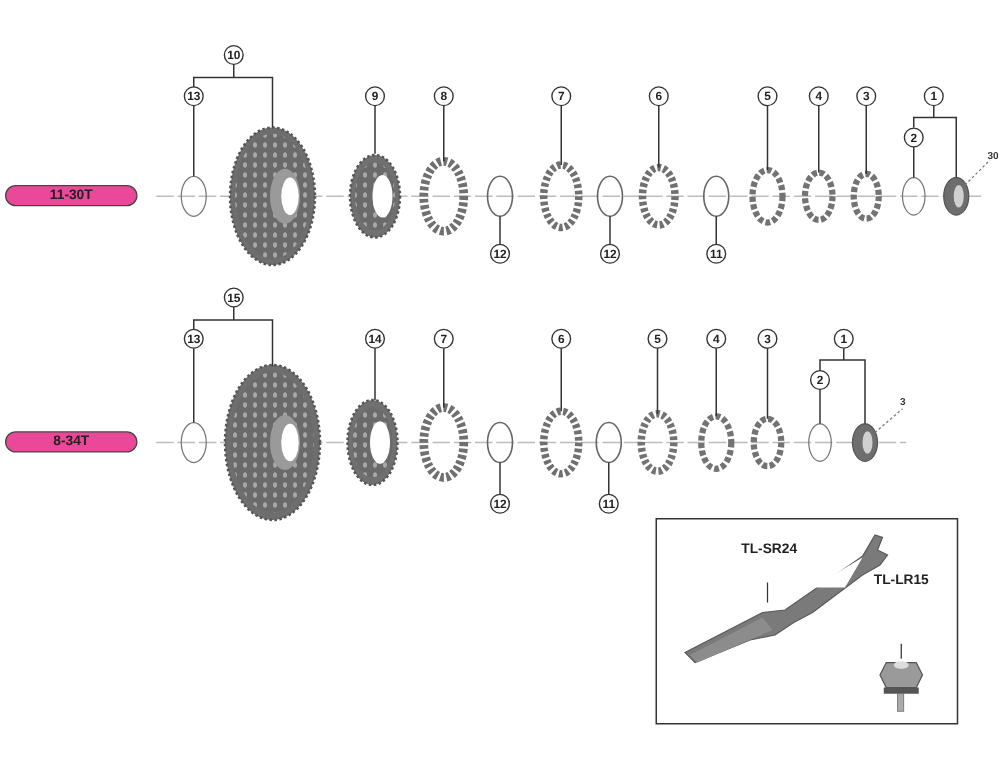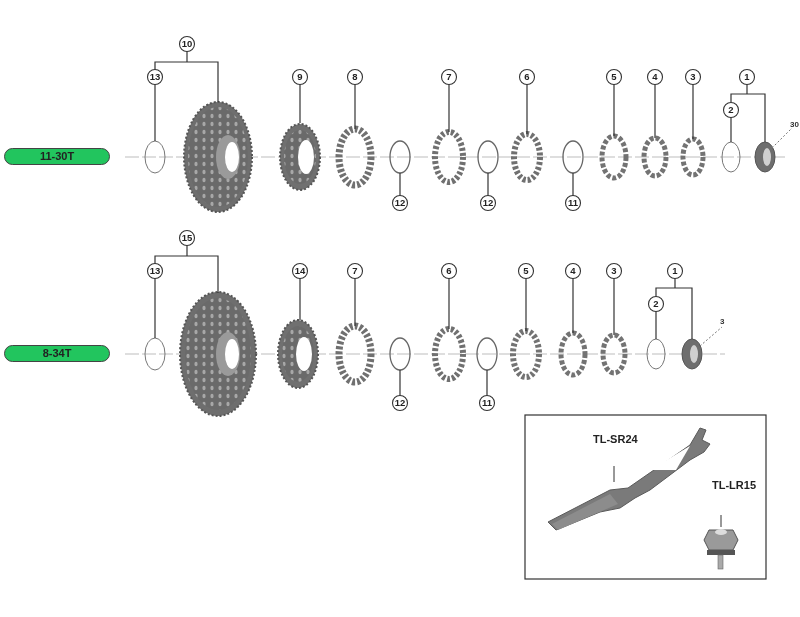--- a/index.html
+++ b/index.html
@@ -1,20 +1,20 @@
 <!DOCTYPE html>
 <html><head>
 <meta charset="utf-8">
 <style>
   html, body { margin:0; padding:0; background:#ffffff; }
   body { width:800px; height:617px; position:relative; overflow:hidden; font-family:"Liberation Sans", sans-serif; }
   #diagram { position:absolute; left:0; top:0; width:800px; height:617px; }
   .callout text { font-family:"Liberation Sans", sans-serif; font-size:9.5px; font-weight:bold; fill:#222; }
   .assy-label { position:absolute; left:4px; width:104px; height:15px; border:1.4px solid #444; border-radius:9px;
-    font-family:"Liberation Sans", sans-serif; font-weight:bold; font-size:11px; text-align:center; line-height:15px; color:#222; background:#22c55e; }
+    font-family:"Liberation Sans", sans-serif; font-weight:bold; font-size:11px; text-align:center; line-height:15px; color:#222; background:#ec4899; }
   .tool-label { position:absolute; font-family:"Liberation Sans", sans-serif; font-weight:bold; font-size:11px; color:#222; }
 </style>
 </head>
 <body>
 
 <svg id="diagram" width="800" height="617" viewBox="0 0 800 617" xmlns="http://www.w3.org/2000/svg">
   <defs>
     <pattern id="holes" width="8" height="8" patternUnits="userSpaceOnUse">
       <rect width="8" height="8" fill="#6a6a6a"></rect>
       <ellipse cx="4" cy="4" rx="1.6" ry="2.2" fill="#a8a8a8"></ellipse>
@@ -257,13 +257,13 @@
     <ellipse cx="721" cy="532" rx="6" ry="3" fill="#ddd"></ellipse>
     <rect x="707" y="550" width="28" height="5" fill="#555"></rect>
     <rect x="718" y="555" width="5" height="14" fill="#aaa" stroke="#666" stroke-width="0.6"></rect>
   </g>
 </svg>
 
 <div class="assy-label" style="top:148px;">11-30T</div>
 <div class="assy-label" style="top:345px;">8-34T</div>
 
 <div class="tool-label" style="left:593px; top:433px;">TL-SR24</div>
-<div class="tool-label" style="left:699px; top:479px;margin-left:13px;">TL-LR15</div>
+<div class="tool-label" style="left:699px; top:458px;">TL-LR15</div>
 
 </body></html>

